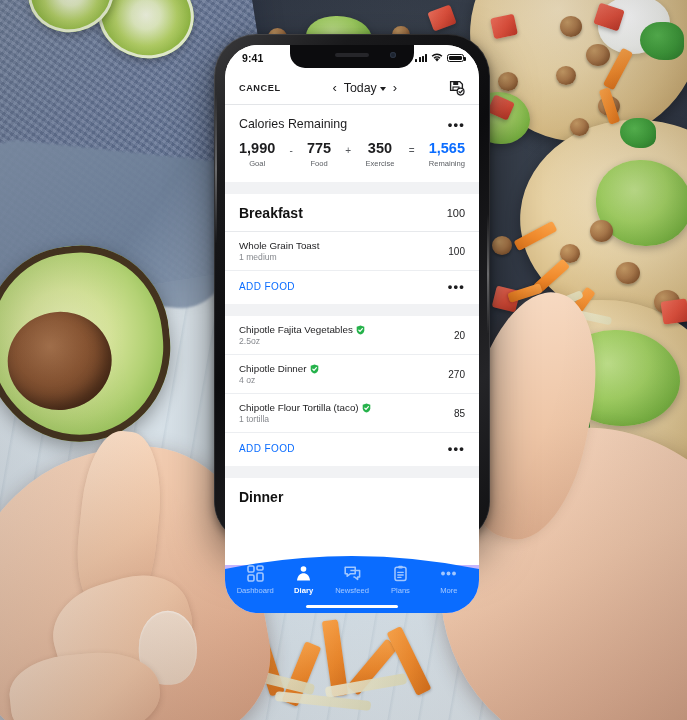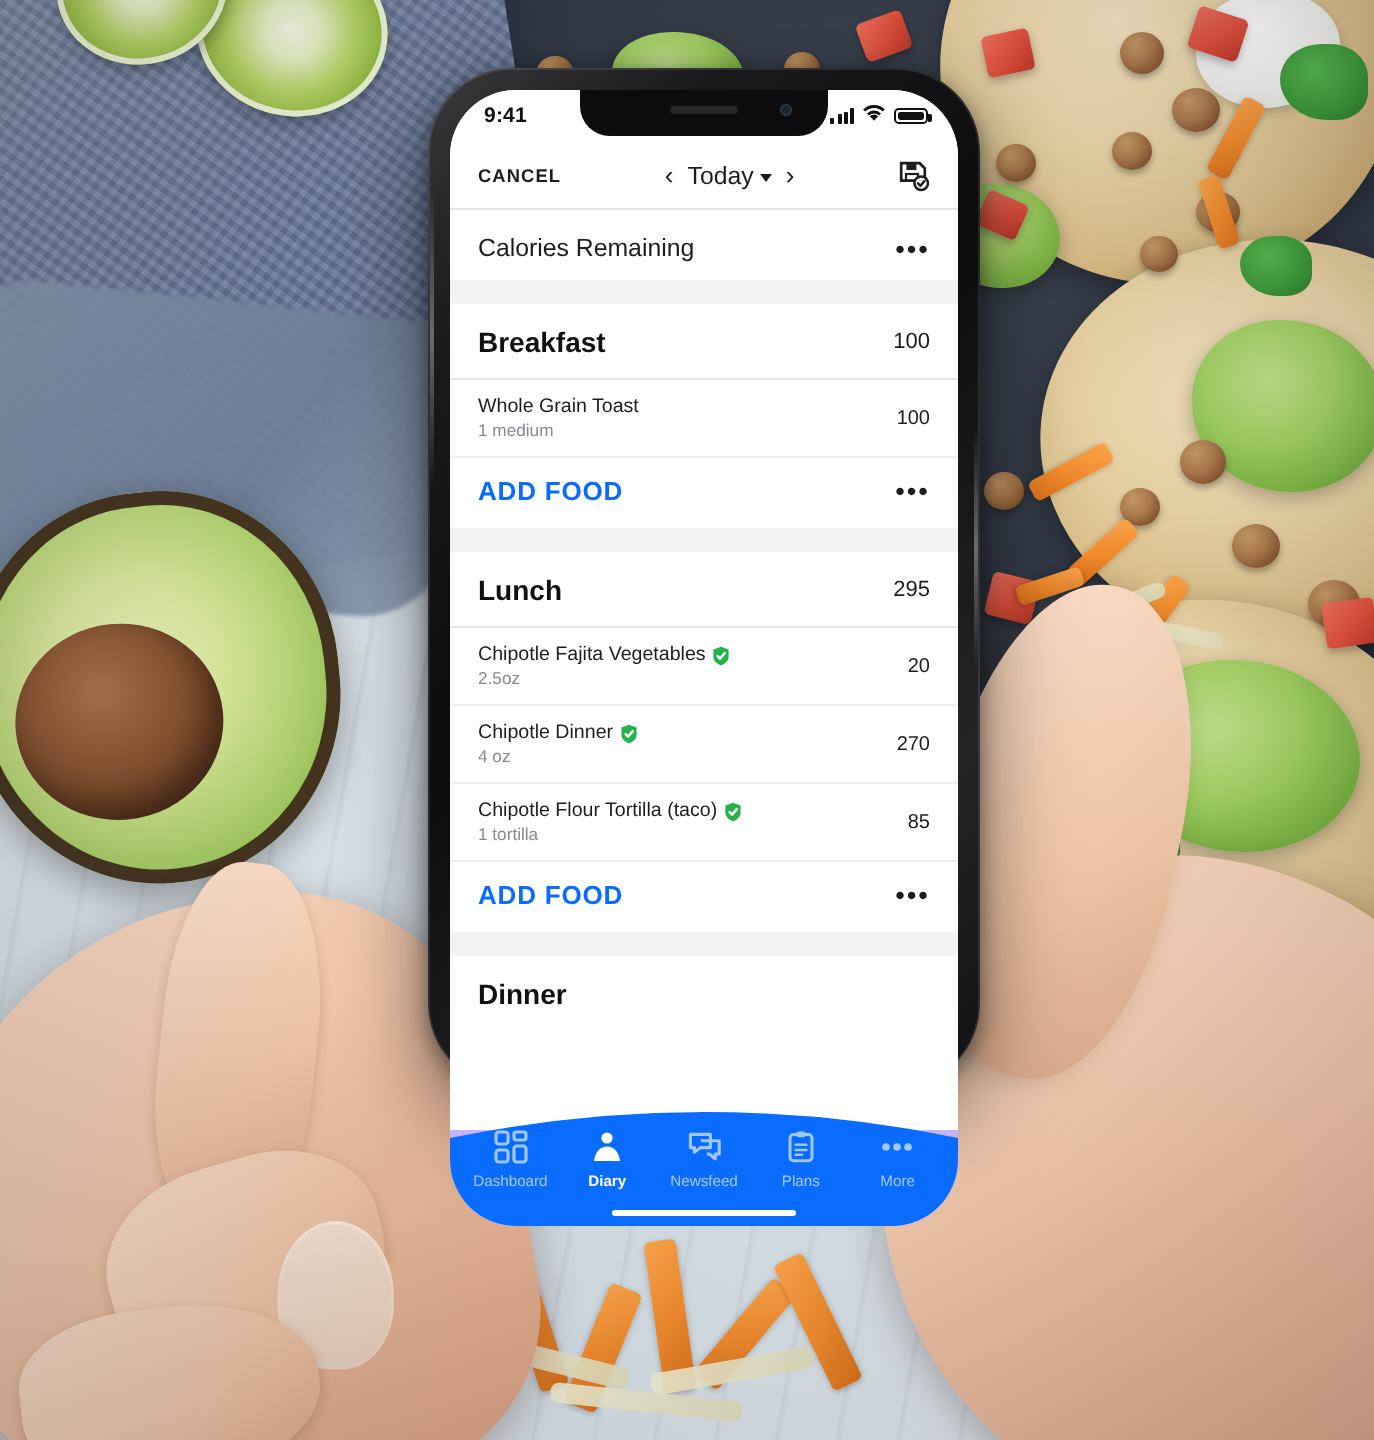--- a/index.html
+++ b/index.html
@@ -337,21 +337,21 @@
 
   .verified {
     width: 9px; height: 10px; flex: 0 0 auto; display: block;
   }
 
   .addfood-row {
     display: flex; align-items: center; justify-content: space-between;
     padding: 9px 14px 11px 14px;
   }
   .addfood {
-    font-size: 13px; font-weight: bold; color: #0a6cff; letter-spacing: .4px;
+    font-size: 10px; font-weight: normal; color: #0a6cff; letter-spacing: .4px;
   }
 
   
   .tabbar-wrap {
     position: absolute; left: 0; right: 0; bottom: 0;
     height: 62px; z-index: 25;
   }
   .tabbar-curve {
     position: absolute; inset: 0;
     overflow: hidden;
@@ -529,20 +529,41 @@
         </span>
       </div>
 
       <div class="screen-body">
 
         <section class="card">
           <div class="card-head">
             <div class="card-title">Calories Remaining</div>
             <div class="dots">•••</div>
           </div>
+          <div class="macro-row">
+            <div class="macro">
+              <div class="val">1,990</div>
+              <div class="lbl">Goal</div>
+            </div>
+            <div class="op">-</div>
+            <div class="macro">
+              <div class="val">775</div>
+              <div class="lbl">Food</div>
+            </div>
+            <div class="op">+</div>
+            <div class="macro">
+              <div class="val">350</div>
+              <div class="lbl">Exercise</div>
+            </div>
+            <div class="op">=</div>
+            <div class="macro remaining">
+              <div class="val">1,565</div>
+              <div class="lbl">Remaining</div>
+            </div>
+          </div>
         </section>
 
         <div class="gap"></div>
 
         <section class="card">
           <div class="meal-head">
             <div class="meal-name">Breakfast</div>
             <div class="meal-cal">100</div>
           </div>
           <div class="food-row">
@@ -556,24 +577,20 @@
           </div>
           <div class="addfood-row">
             <div class="addfood">ADD FOOD</div>
             <div class="dots">•••</div>
           </div>
         </section>
 
         <div class="gap"></div>
 
         <section class="card">
-          <div class="meal-head">
-            <div class="meal-name">Lunch</div>
-            <div class="meal-cal">295</div>
-          </div>
 
           <div class="food-row">
             <div class="food-left">
               <div class="food-name">
                 <span>Chipotle Fajita Vegetables</span>
                 <span class="verified">
                   <svg width="9" height="10" viewBox="0 0 9 10">
                     <path d="M4.5.4 8.3 1.7v3.5c0 2.2-1.6 3.6-3.8 4.4C2.3 8.8.7 7.4.7 5.2V1.7L4.5.4Z" fill="#26b24b"></path>
                     <path d="M2.8 5.1 4 6.3 6.4 3.6" fill="none" stroke="#fff" stroke-width="1.25" stroke-linecap="round" stroke-linejoin="round"></path>
                   </svg>

